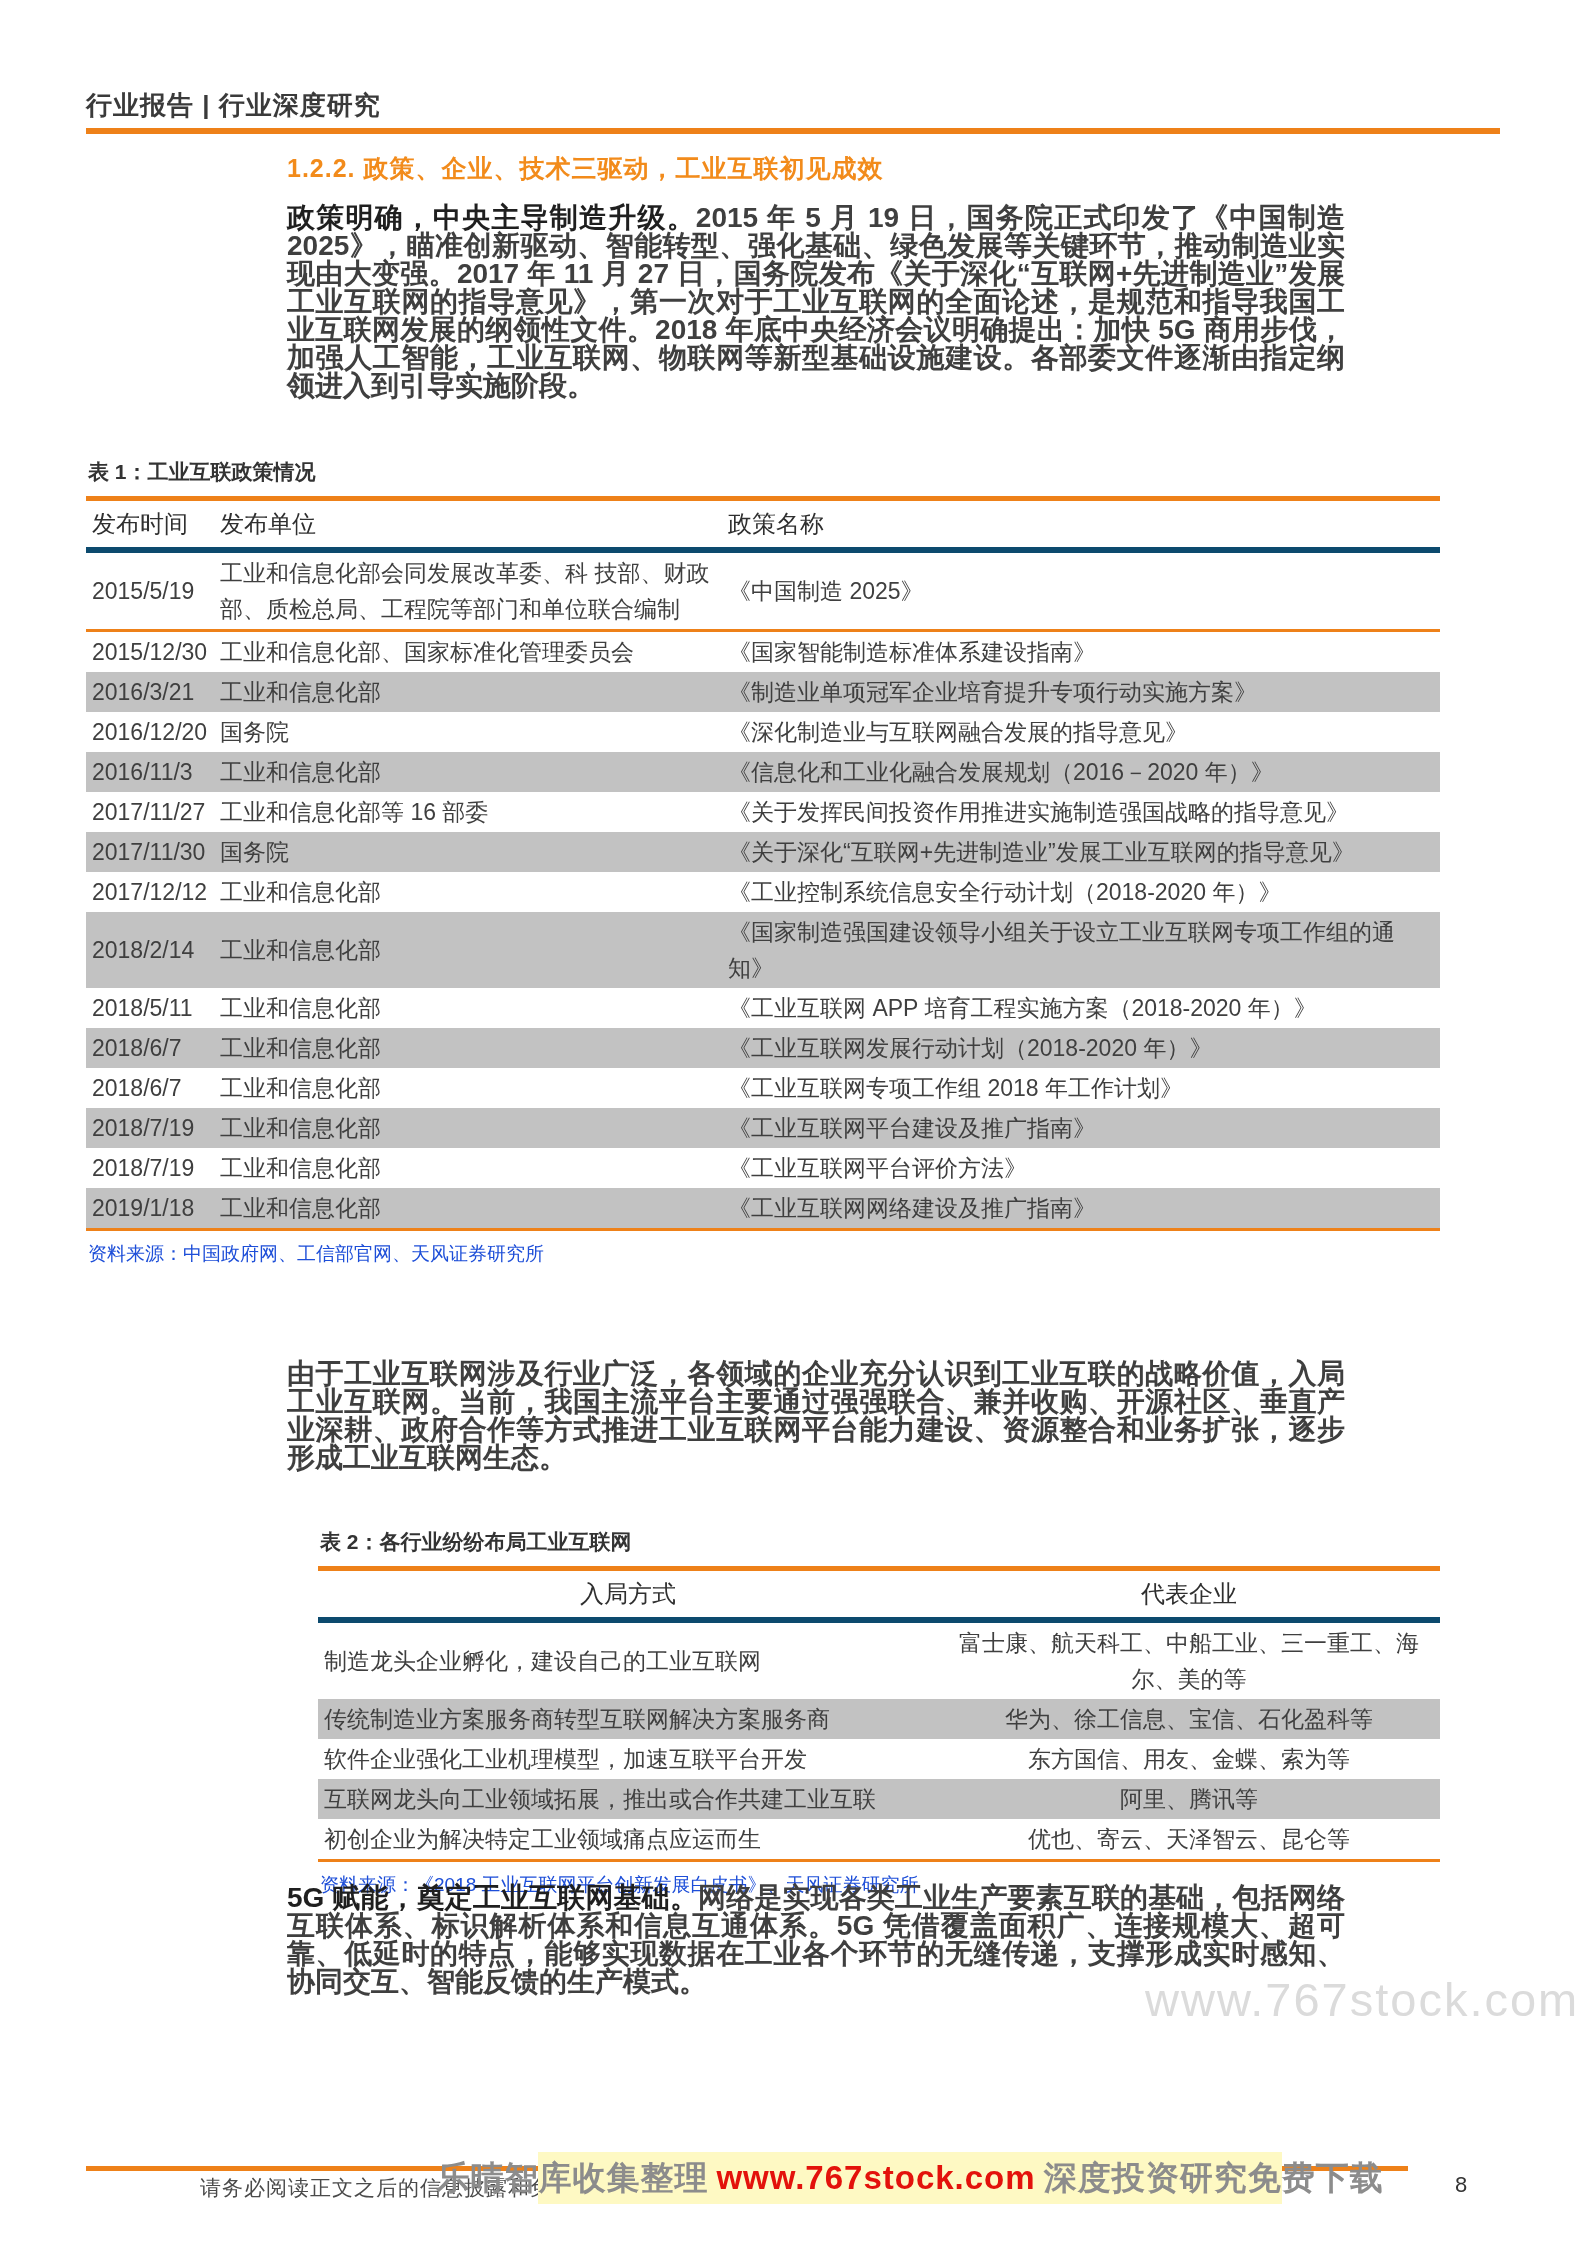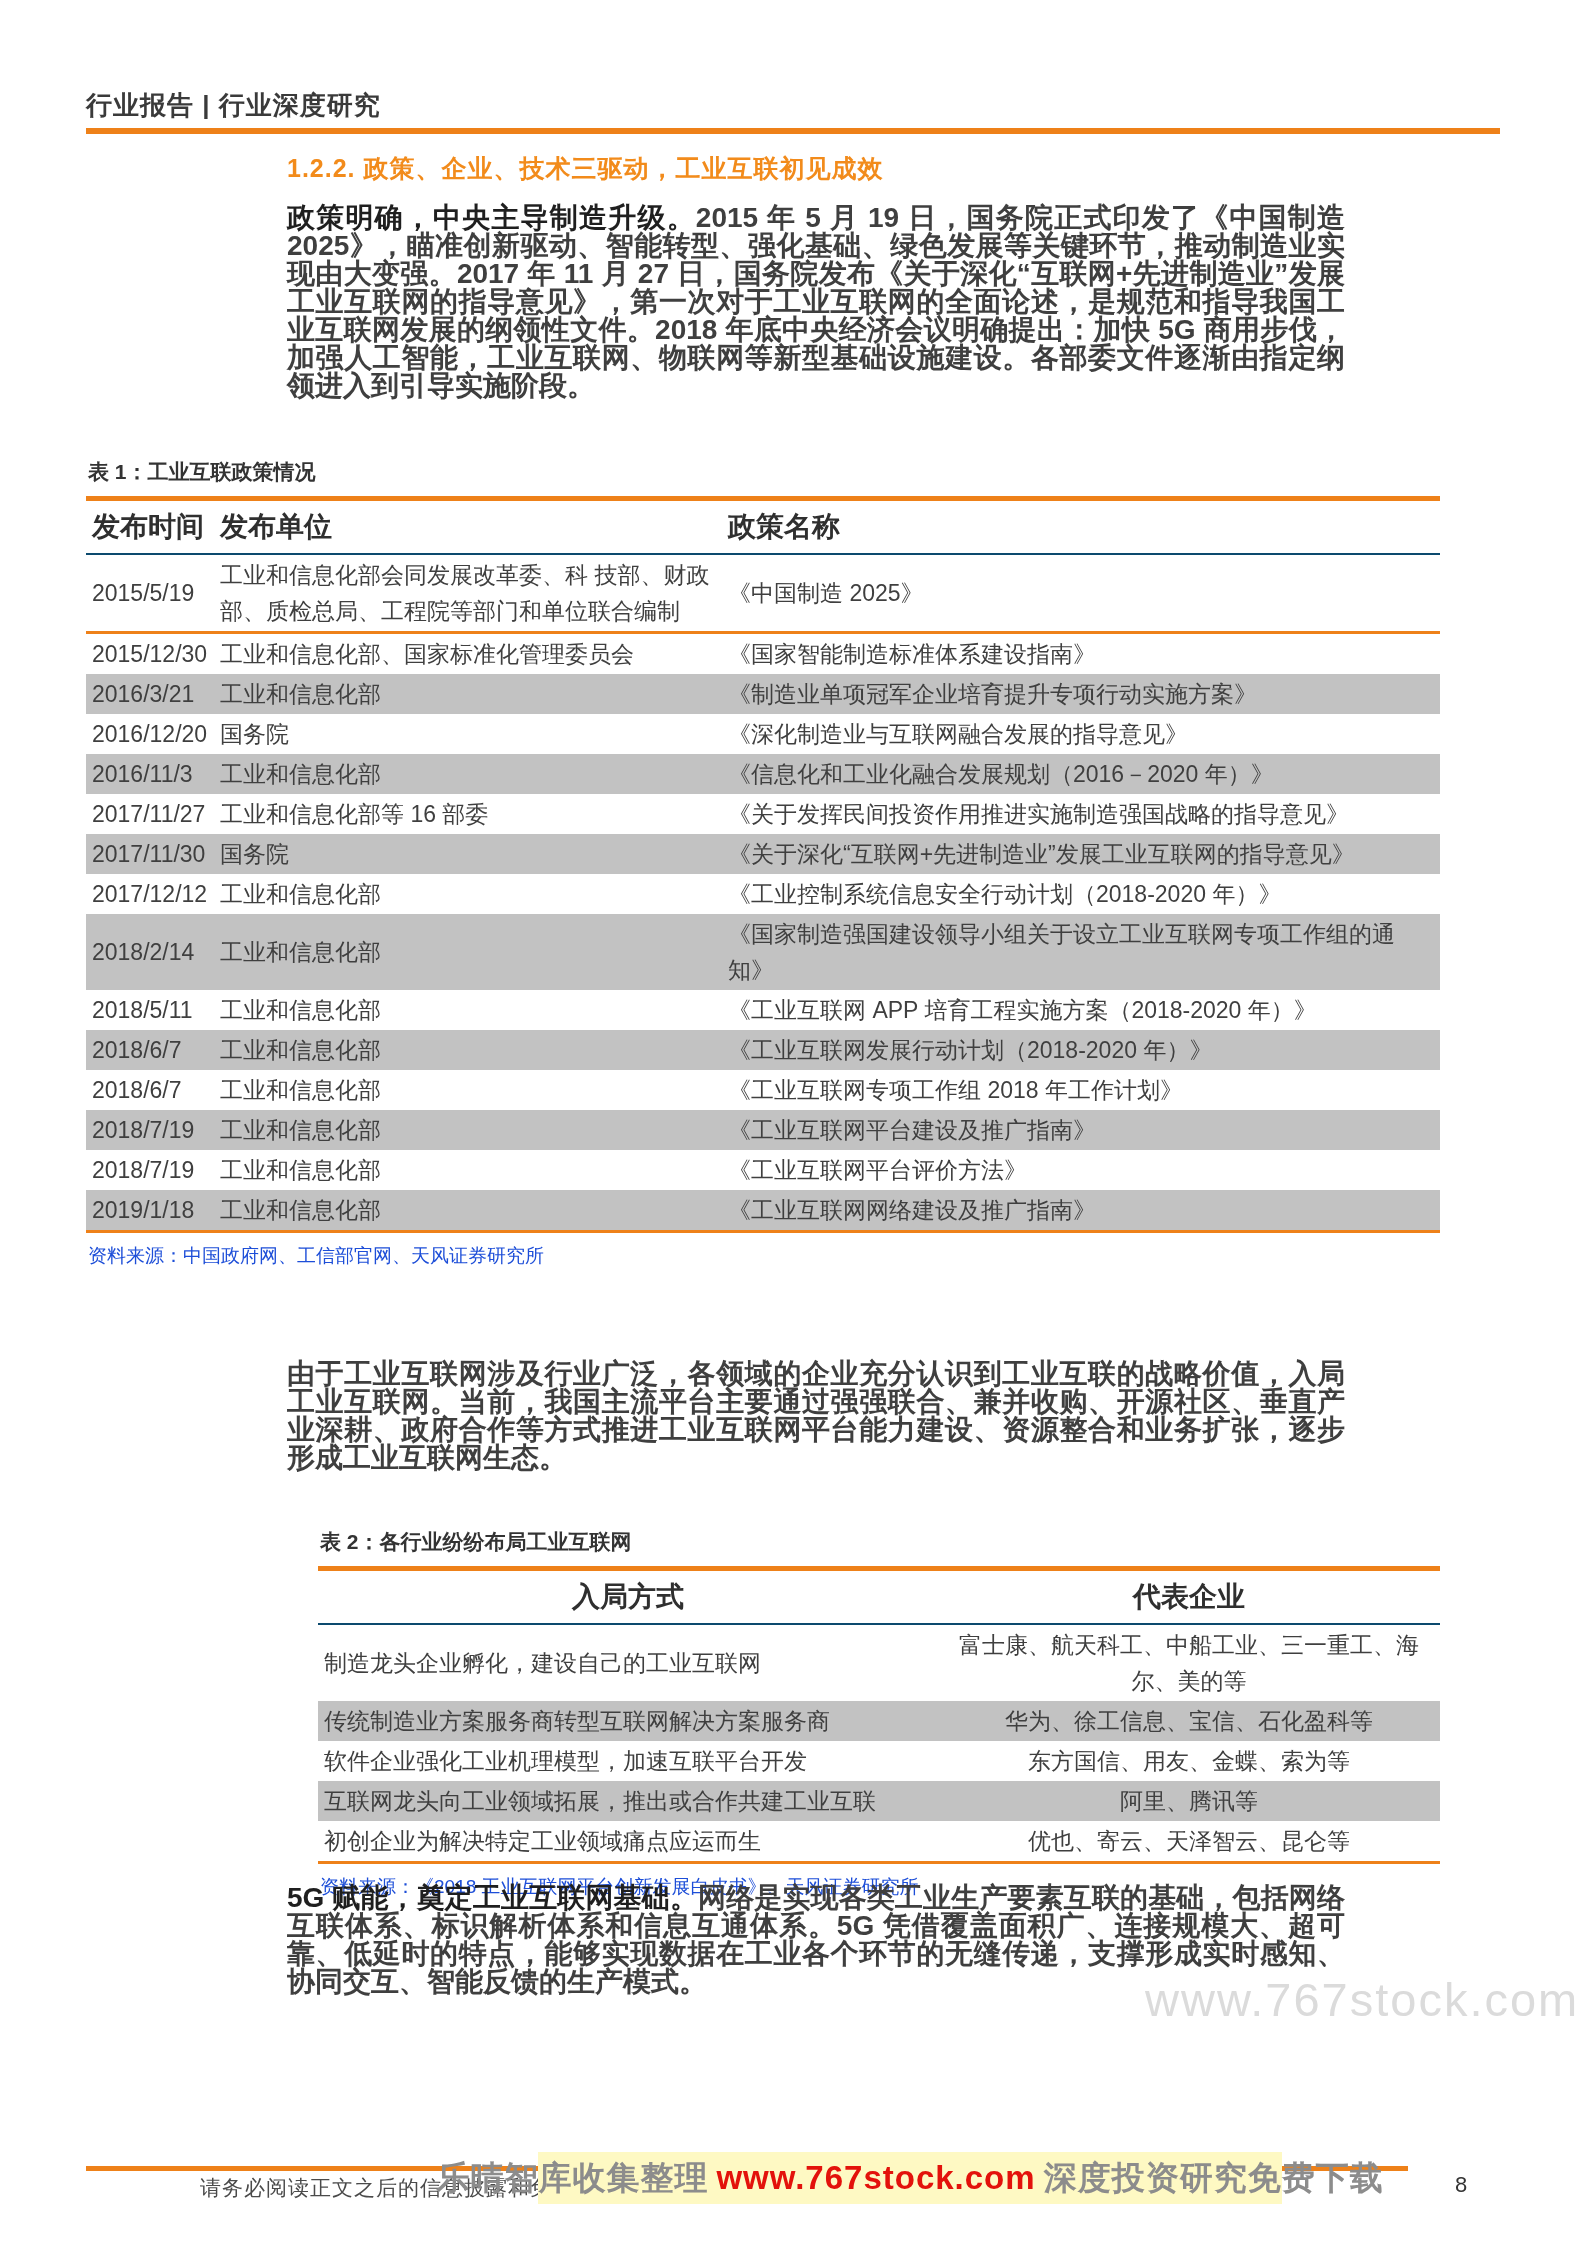--- a/index.html
+++ b/index.html
@@ -23,22 +23,22 @@
   .para b { color:#1f1f1f; }
   #p1 { top:204px; }
   #p2 { top:1360px; }
   #p3 { top:1884px; }
   
   .tblock { position:absolute; }
   #t1block { left:86px;  top:458px;  width:1354px; }
   #t2block { left:318px; top:1528px; width:1122px; }
   .tbl-title { font-size:21px; font-weight:bold; color:#333; margin:0 0 10px 2px; }
   table { border-collapse:collapse; width:100%; table-layout:fixed; font-size:23px; color:#3f3f3f; }
-  thead th { font-size:28px; font-weight:bold; color:#2f2f2f; text-align:left;
-             padding:7px 6px; border-top:5px solid #EE8119; border-bottom:2px solid #0c4a6e; }
+  thead th { font-size:24px; font-weight:normal; color:#2f2f2f; text-align:left;
+             padding:7px 6px; border-top:5px solid #EE8119; border-bottom:6px solid #0c4a6e; }
   tbody td { padding:2px 6px; line-height:36px; vertical-align:middle; }
   tbody tr.shaded  { background:#C2C2C2;margin-left:40px; }
   tbody tr.sep-below td { border-bottom:3px solid #EE8119; }
   tbody tr:last-child td { border-bottom:3px solid #EE8119; }
   #t1 col.c-date   { width:128px; }
   #t1 col.c-org    { width:508px; }
   #t2 col.c-way    { width:620px; }
   #t2 thead th { text-align:center; }
   #t2 td.cell-rep  { text-align:center; }
   .tbl-source { font-size:19px; color:#1d4ed8; margin:10px 0 0 2px; }

